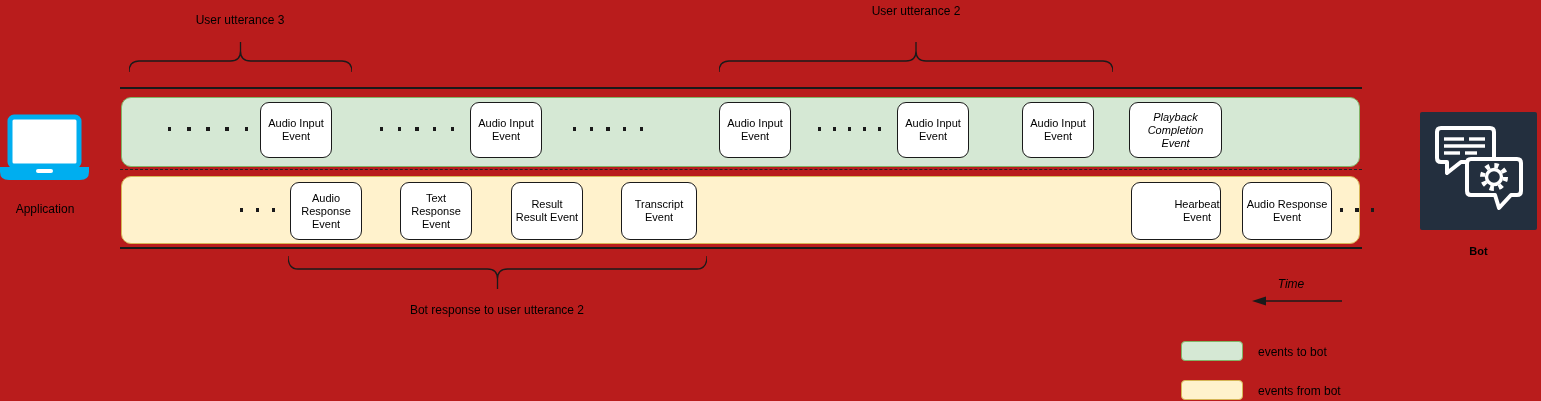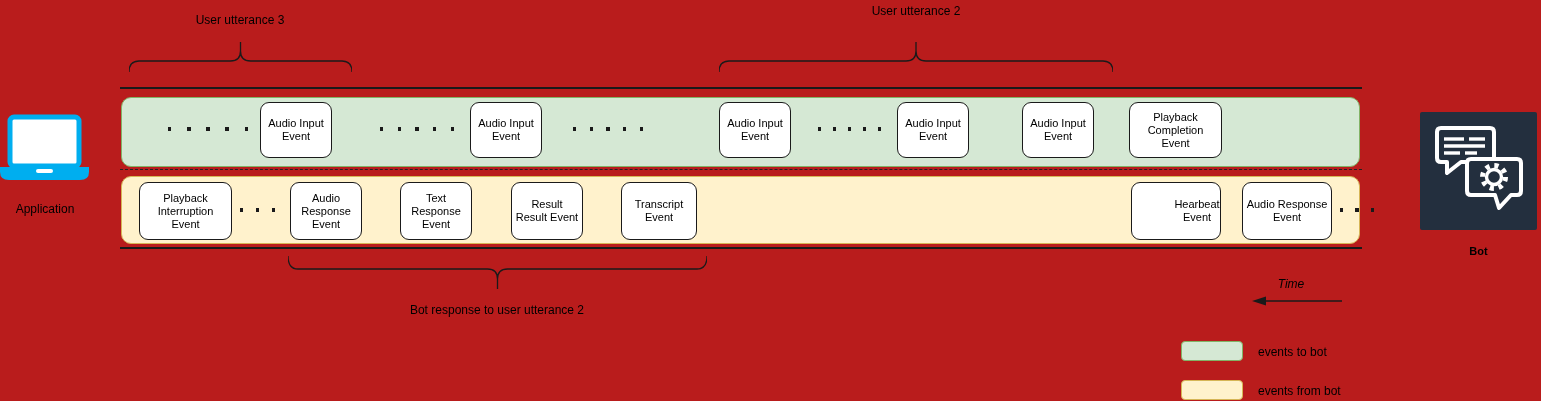--- a/index.html
+++ b/index.html
@@ -92,23 +92,22 @@
       <span></span>
       <span></span>
       <span></span>
     </div>
 
   <div class="evt green" style="left:260px;">Audio Input Event</div>
   <div class="evt green" style="left:470px;">Audio Input Event</div>
   <div class="evt green" style="left:719px;">Audio Input Event</div>
   <div class="evt green" style="left:897px;">Audio Input Event</div>
   <div class="evt green" style="left:1022px;">Audio Input Event</div>
-  <div class="evt green" style="left:1129px;width:93px;">Playback Completion Event</div>
+  <div class="evt green" style="left:1129px;width:93px;font-style:italic;">Playback Completion Event</div>
 
-  <div class="evt yellow" style="left:139px;width:93px;">Playback Interruption Event</div>
   <div class="evt yellow" style="left:290px;">Audio Response Event</div>
   <div class="evt yellow" style="left:400px;">Text Response Event</div>
   <div class="evt yellow" style="left:511px;">Result Result Event</div>
   <div class="evt yellow" style="left:621px;width:76px;">Transcript Event</div>
   <div class="evt yellow" style="left:1131px;width:90px;padding-left:45px;">Hearbeat Event</div>
   <div class="evt yellow" style="left:1242px;width:90px;">Audio Response Event</div>
 
   <div class="dots" style="left:240px;top:208px;width:35px;">
       <span></span>
       <span></span>

